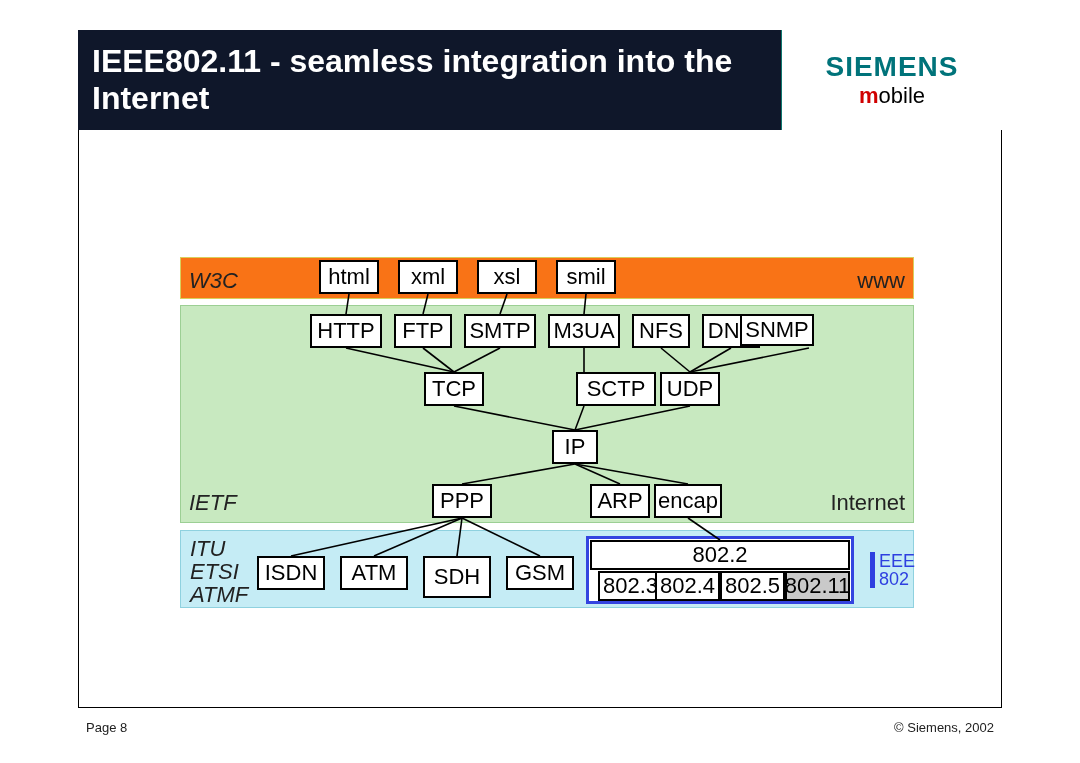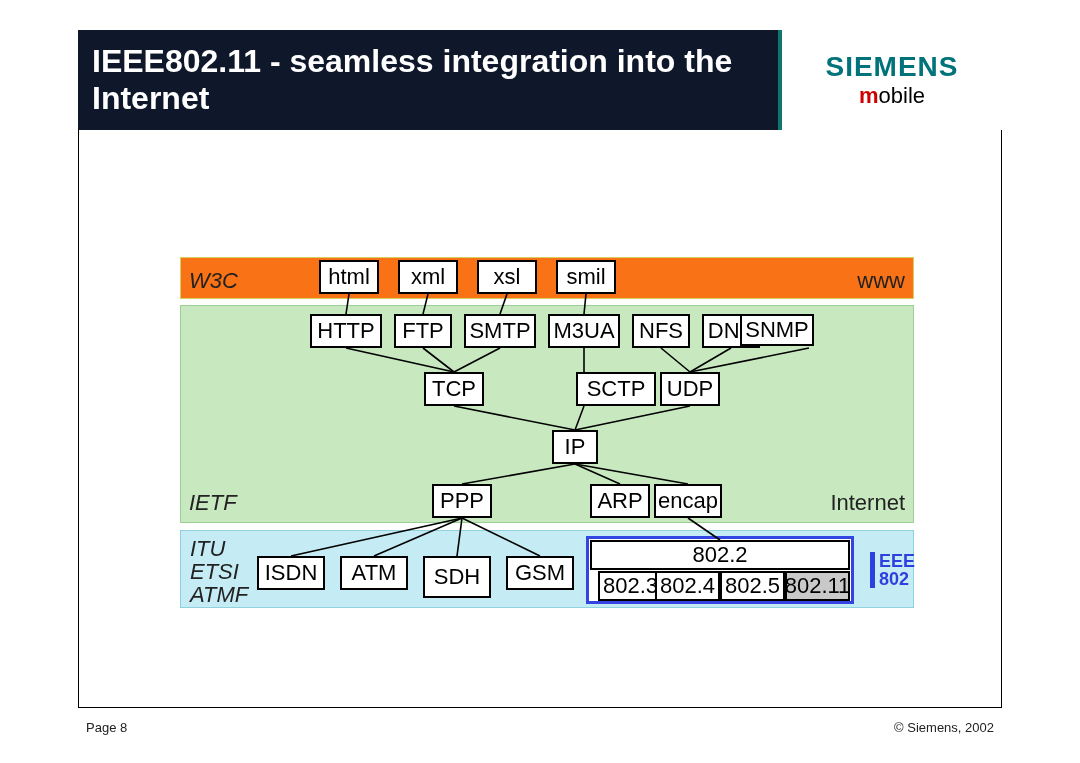--- a/index.html
+++ b/index.html
@@ -1,36 +1,36 @@
 <!DOCTYPE html>
 <html><head>
 <meta charset="utf-8">
 <style>
   html,body{margin:0;padding:0;width:1080px;height:763px;font-family:Arial,Helvetica,sans-serif;background:#fff;color:#000}
   .slide{position:relative;width:1080px;height:763px;background:#fff;box-sizing:border-box;border:0}
   
   .hdr{position:absolute;left:78px;top:30px;right:78px;height:100px;display:flex}
   .title-bar{background:#0f172a;color:#fff;flex:1;display:flex;align-items:center;padding:4px 14px;font-size:32px;font-weight:bold;line-height:1.15}
-  .logo-box{width:220px;background:#fff;border-left:4px solid #0f766e;display:flex;flex-direction:column;align-items:center;justify-content:center}
+  .logo-box{width:220px;background:#fff;border-left:1px solid #0f766e;display:flex;flex-direction:column;align-items:center;justify-content:center}
   .siemens{font-size:28px;font-weight:bold;letter-spacing:1px;color:#00737a}
   .mobile{font-size:22px;color:#000}
   .mobile .m{color:#d00000;font-weight:bold}
   .content-frame{position:absolute;left:78px;right:78px;top:130px;bottom:55px;border-left:1px solid #000;border-right:1px solid #000;border-bottom:1px solid #000}
   
   .layer{position:absolute;box-sizing:border-box}
   .yellow{background:#f97316;border:1px solid #d9cf5c}
   .green{background:#c8e9c0;border:1px solid #9ccf94}
   .cyan{background:#c5ecf5;border:1px solid #8fd1df}
   .label-left{position:absolute;font-style:italic;font-size:22px;color:#222}
   .label-right{position:absolute;font-size:22px;color:#222}
   
   .pbox{position:absolute;background:#fff;border:2px solid #000;font-size:22px;display:flex;align-items:center;justify-content:center;box-sizing:border-box;padding:0 8px;white-space:nowrap}
   .pbox.hl{background:#c9c9c9}
   .ieee-frame{position:absolute;border:3px solid #3344e0;background:#fff;box-sizing:border-box}
-  .ieee-logo{position:absolute;color:#2e3fe0;font-weight:bold;font-size:18px;line-height:1;border-left:5px solid #2e3fe0;padding-left:4px}
+  .ieee-logo{position:absolute;color:#2e3fe0;font-weight:normal;font-size:18px;line-height:1;border-left:5px solid #2e3fe0;padding-left:4px}
   
   svg.lines{position:absolute;left:0;top:0;width:100%;height:100%;pointer-events:none}
   svg.lines line{stroke:#000;stroke-width:1.6}
   
   .foot{position:absolute;left:86px;right:86px;bottom:28px;font-size:13px;color:#222;display:flex;justify-content:space-between}
 </style>
 </head>
 <body>
 
 <div class="slide">

